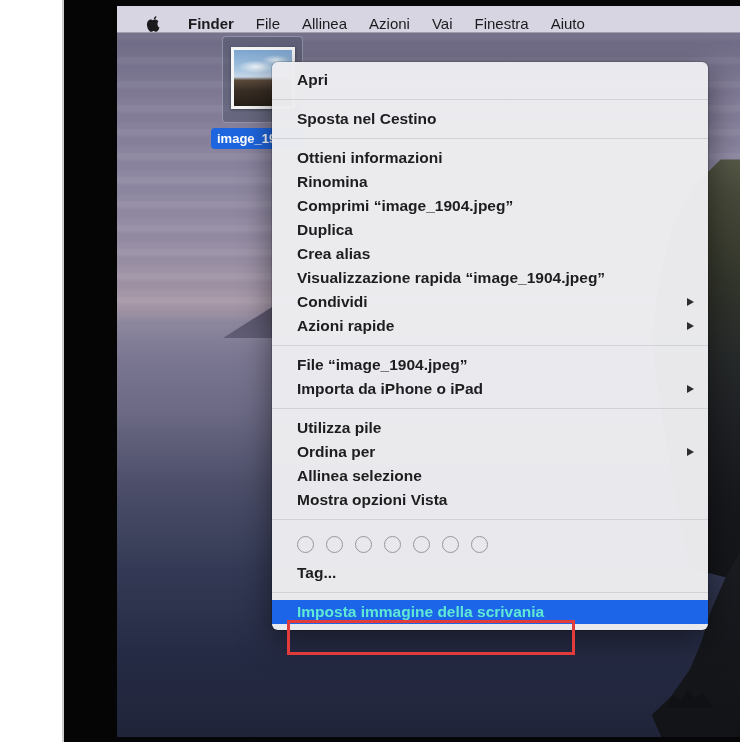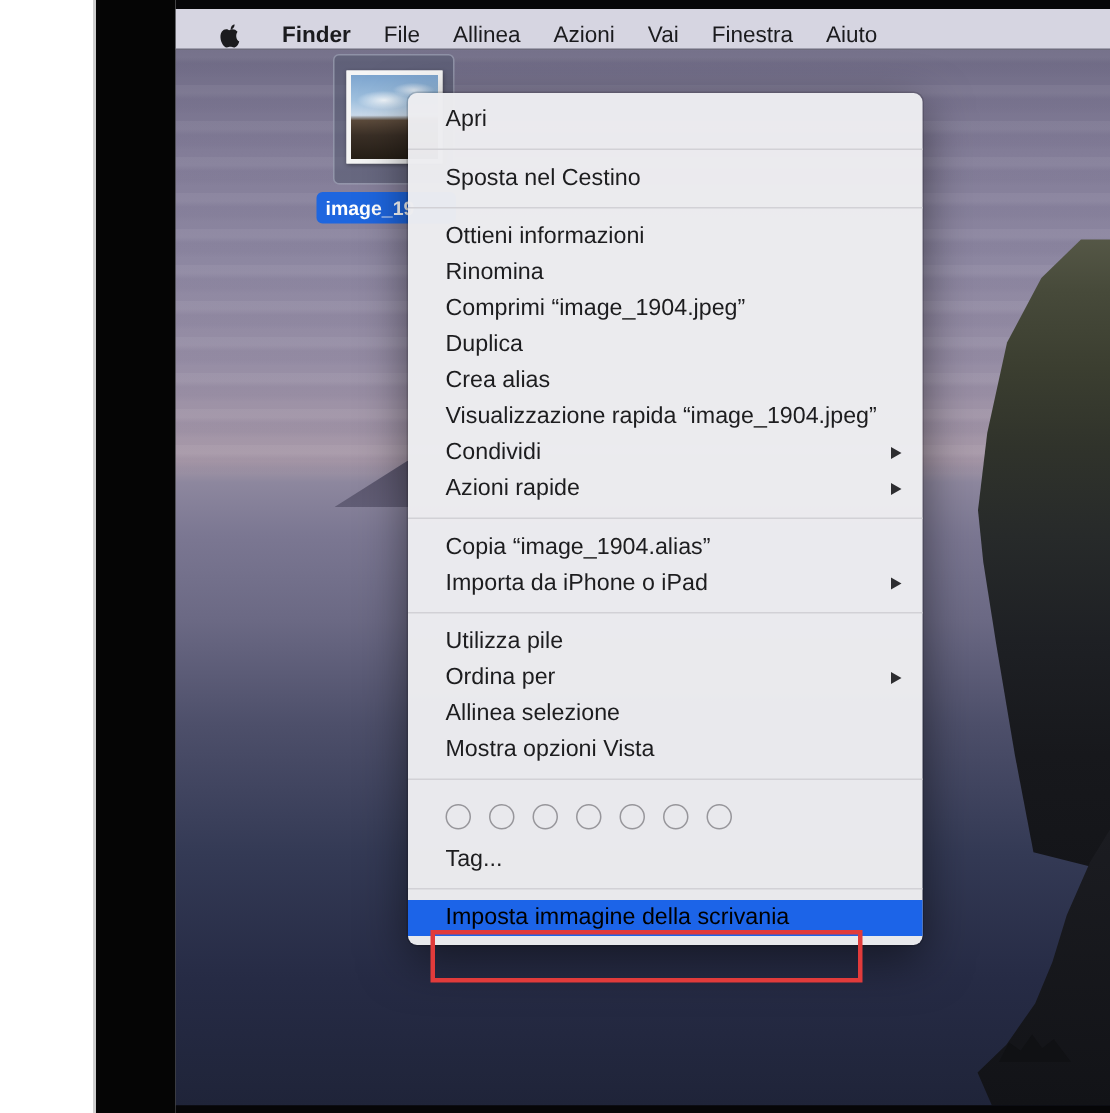--- a/index.html
+++ b/index.html
@@ -87,33 +87,33 @@
   .file-label{
     position:absolute;left:94px;top:128px;width:93px;height:21px;
     background:#1e66df;border-radius:4px;z-index:1;
     display:flex;align-items:center;justify-content:flex-start;
     padding:0 6px;box-sizing:border-box;overflow:hidden;
   }
   .file-label span{color:#fff;font-size:13px;font-weight:700;white-space:nowrap;}
 
   
   .ctx{
-    position:absolute;left:155px;top:62px;width:343px;z-index:3;
+    position:absolute;left:155px;top:62px;width:436px;z-index:3;
     background:rgba(237,237,240,.98);
     border-radius:6px;padding:6px 0;box-sizing:border-box;
     box-shadow:0 10px 32px rgba(0,0,0,.5), 0 0 0 1px rgba(0,0,0,.14);
-    font-size:15.5px;color:#1d1d1f;
+    font-size:15.5px;color:#1d1d1f;font-weight:bold;
   }
   .mi{height:24px;display:flex;align-items:center;padding:0 14px 0 25px;position:relative;}
   .mi .arrow{
     position:absolute;right:14px;top:50%;margin-top:-4.5px;
     width:0;height:0;border-top:4.5px solid transparent;border-bottom:4.5px solid transparent;
     border-left:7.5px solid #2d2d30;
   }
-  .mi.highlighted{background:#1c64e8;color:#000000;}
+  .mi.highlighted{background:#1c64e8;color:#5eead4;}
   .sep{height:15px;display:flex;align-items:center;}
   .sep-line{width:100%;height:1px;background:#d2d1d6;}
   .tags-row{height:34px;display:flex;align-items:center;padding-left:25px;gap:12px;}
   .tag-circle{width:17px;height:17px;border-radius:50%;border:1.6px solid #97969b;box-sizing:border-box;background:transparent;}
 
   
   .red-annot{
     position:absolute;left:170px;top:620px;width:288px;height:35px;
     border:3px solid #e13b3b;box-sizing:border-box;z-index:4;pointer-events:none;
   }
@@ -201,21 +201,21 @@
     <div class="mi">
       <span>Azioni rapide</span>
       <span class="arrow"></span>
     </div>
 
     <div class="sep">
         <div class="sep-line"></div>
       </div>
 
     <div class="mi">
-      <span>Copia “image_1904.alias”</span>
+      <span>File “image_1904.jpeg”</span>
     </div>
     <div class="mi">
       <span>Importa da iPhone o iPad</span>
       <span class="arrow"></span>
     </div>
 
     <div class="sep">
         <div class="sep-line"></div>
       </div>
 

